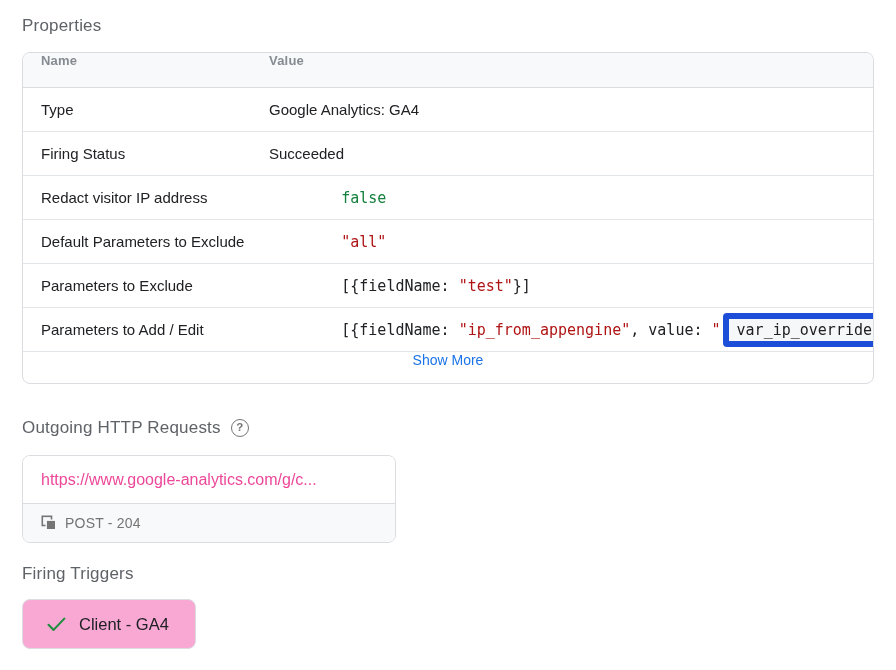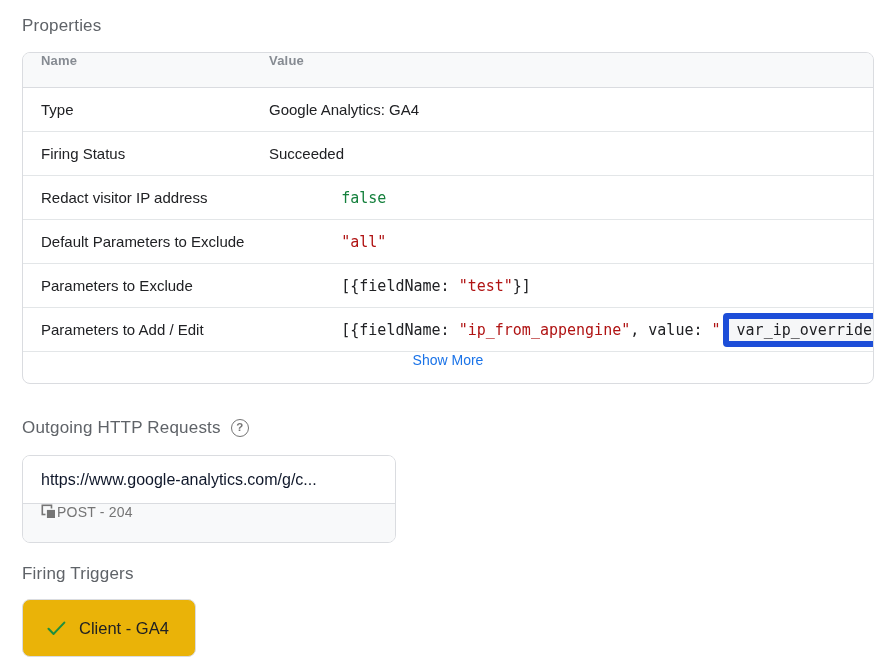--- a/index.html
+++ b/index.html
@@ -82,44 +82,44 @@
     width: 374px;
     border: 1px solid #dadce0;
     border-radius: 8px;
     overflow: hidden;
     cursor: pointer;
   }
   .request-url {
     height: 48px; line-height: 48px;
     padding: 0 18px;
     border-bottom: 1px solid #dadce0;
-    font-size: 16px; color: #0f172a;
+    font-size: 16px; color: #ec4899;
     white-space: nowrap; overflow: hidden;
     background: #ffffff;
   }
   .request-status {
     height: 38px;
     background: #f8f9fa;
-    display: flex; 
+    display: flex; align-items: center; gap: 8px;
     padding: 0 18px;
     font-size: 14px; color: #757575; letter-spacing: 0.2px;
   }
   .copy-icon { display: inline-flex; flex-shrink: 0; }
 
   
   .triggers-title { margin-top: 20px; }
   .trigger-card {
     margin-top: 15px;
     display: inline-flex; align-items: center; gap: 13px;
-    height: 58px;
+    height: 50px;
     padding: 0 26px 0 24px;
     border: 1px solid #dadce0;
     border-radius: 8px;
     cursor: pointer;
-    background: #eab308;
+    background: #f9a8d4;
   }
   .trigger-label { font-size: 16.5px; color: #202124; }
   .check-icon { display: inline-flex; flex-shrink: 0; }
 </style>
 </head>
 <body>
 
 <div class="page">
 
   

